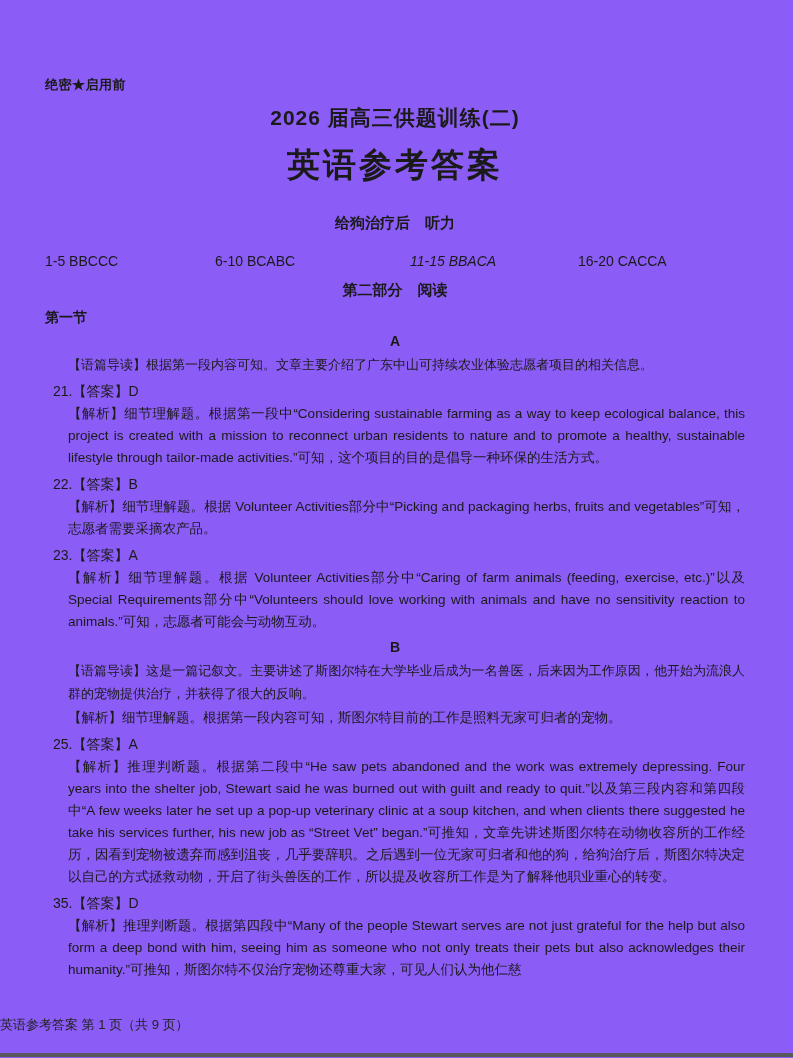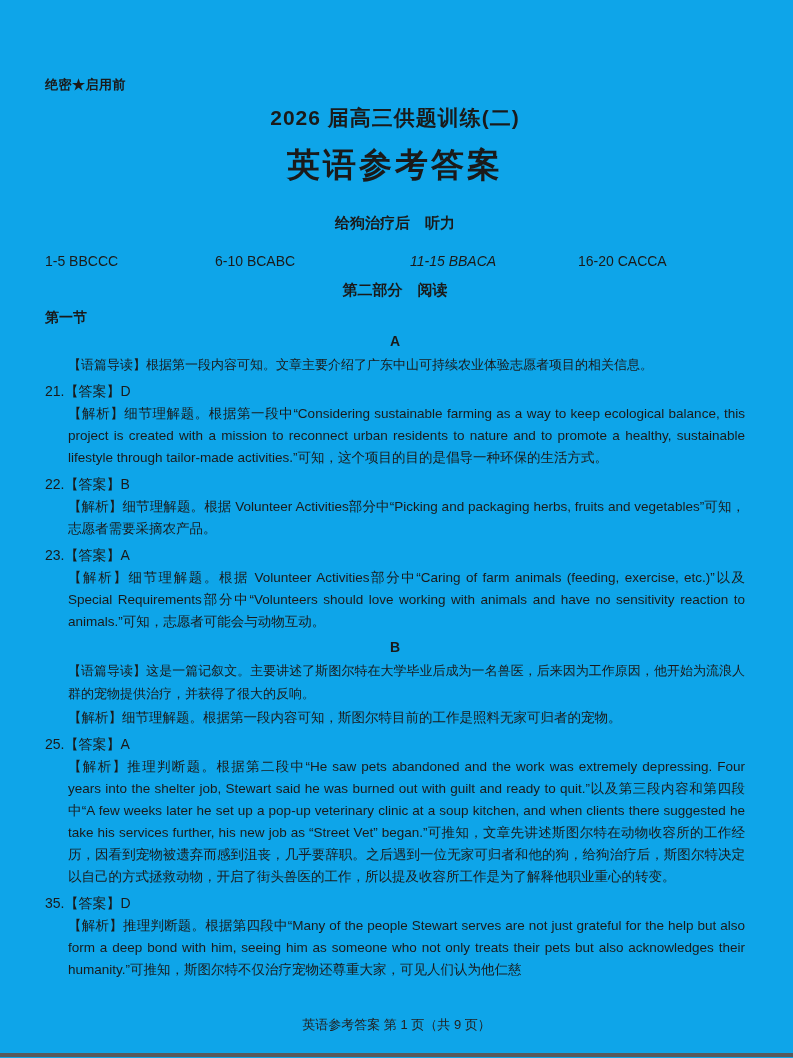--- a/index.html
+++ b/index.html
@@ -1,20 +1,20 @@
 <!DOCTYPE html>
 <html><head>
 <meta charset="utf-8">
 <style>
   html, body { margin: 0; padding: 0; background: #ffffff; }
   .page {
     position: relative;
     width: 793px;
     height: 1058px;
-    background: #0ea5e9;
+    background: #8b5cf6;
     overflow: hidden;
     font-family: "Liberation Sans", sans-serif;
     color: #1a1a1a;
     box-sizing: border-box;
     padding: 0 48px 0 45px;
   }
   .security {
     margin-top: 76px;
     font-size: 13px;
     font-weight: bold;
@@ -67,33 +67,34 @@
   .intro {
     margin: 4px 0 0 23px;
     font-size: 13px;
     line-height: 23px;
     text-align: justify;
   }
   .q-line {
     margin-top: 6px;
     font-size: 14px;
     line-height: 19px;
+    margin-left: 8px;
   }
   .analysis {
     margin: 2px 0 0 23px;
     font-size: 13.5px;
     line-height: 22px;
     text-align: justify;
   }
   .footer {
     position: absolute;
     left: 0;
     right: 0;
     bottom: 24px;
-    text-align: center;
+    text-align: left;
     font-size: 13px;
     color: #222222;
   }
   .bottom-bar {
     position: absolute;
     left: 0;
     right: 0;
     bottom: 1px;
     height: 4px;
     background: #58595b;

